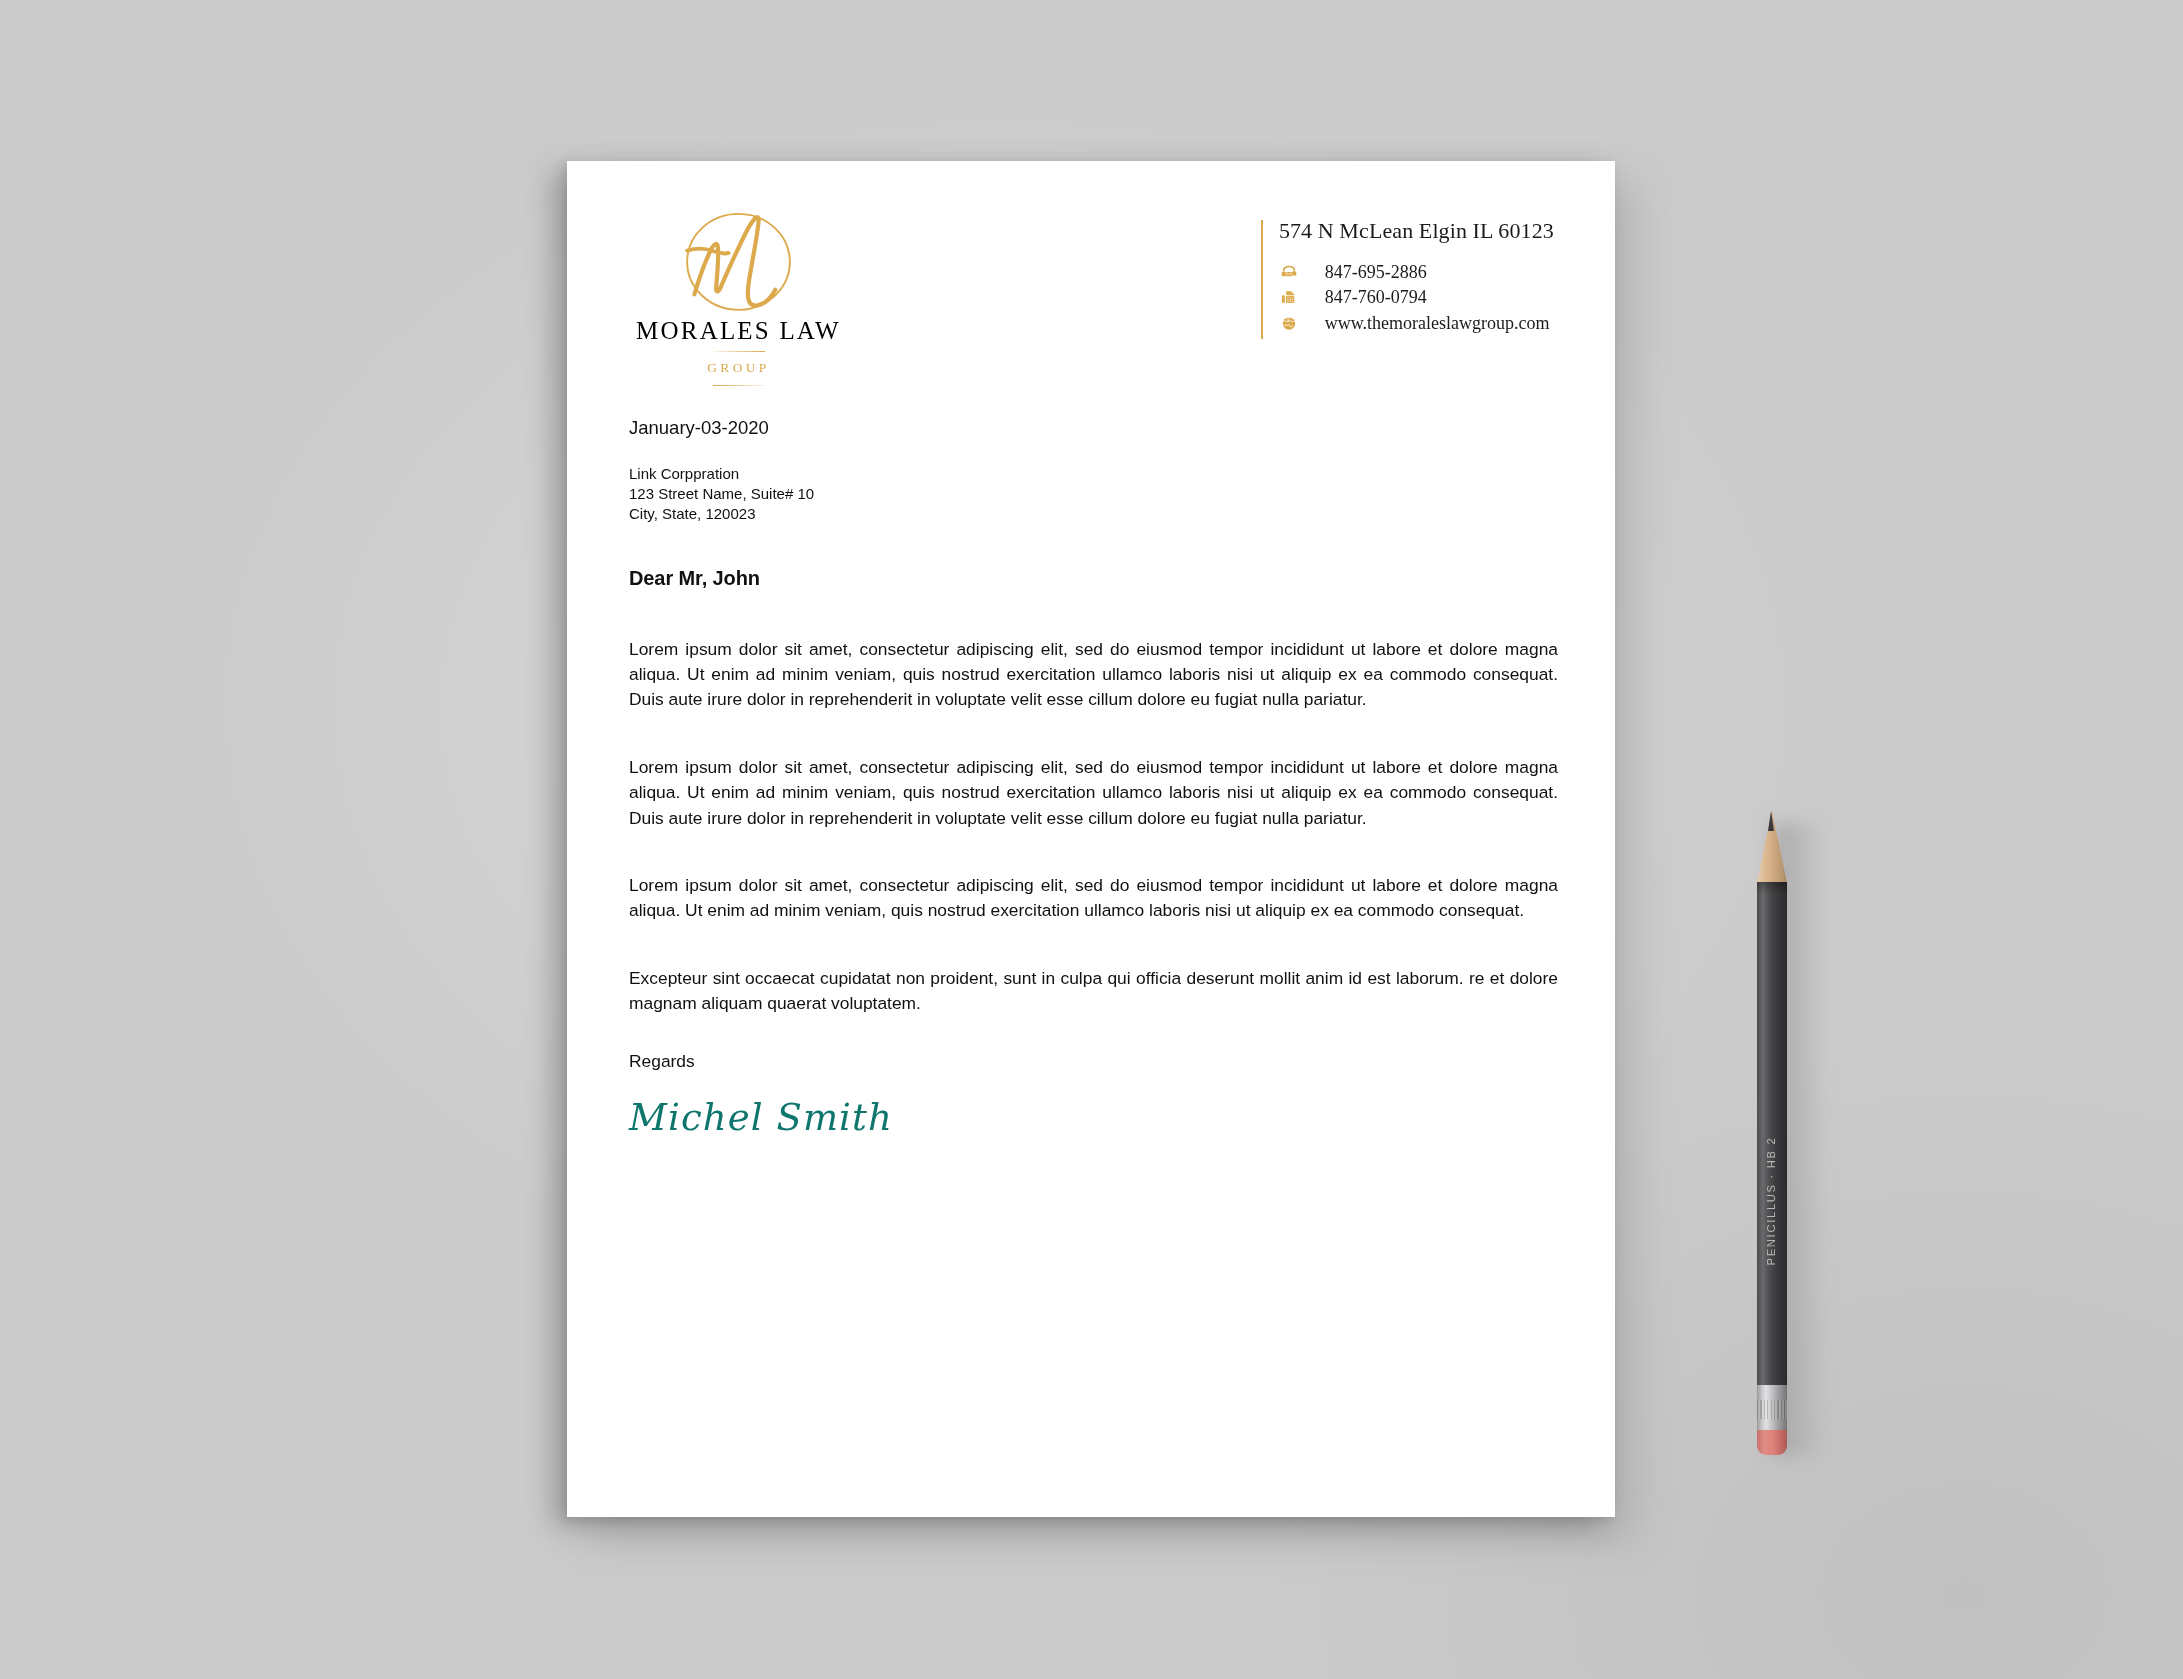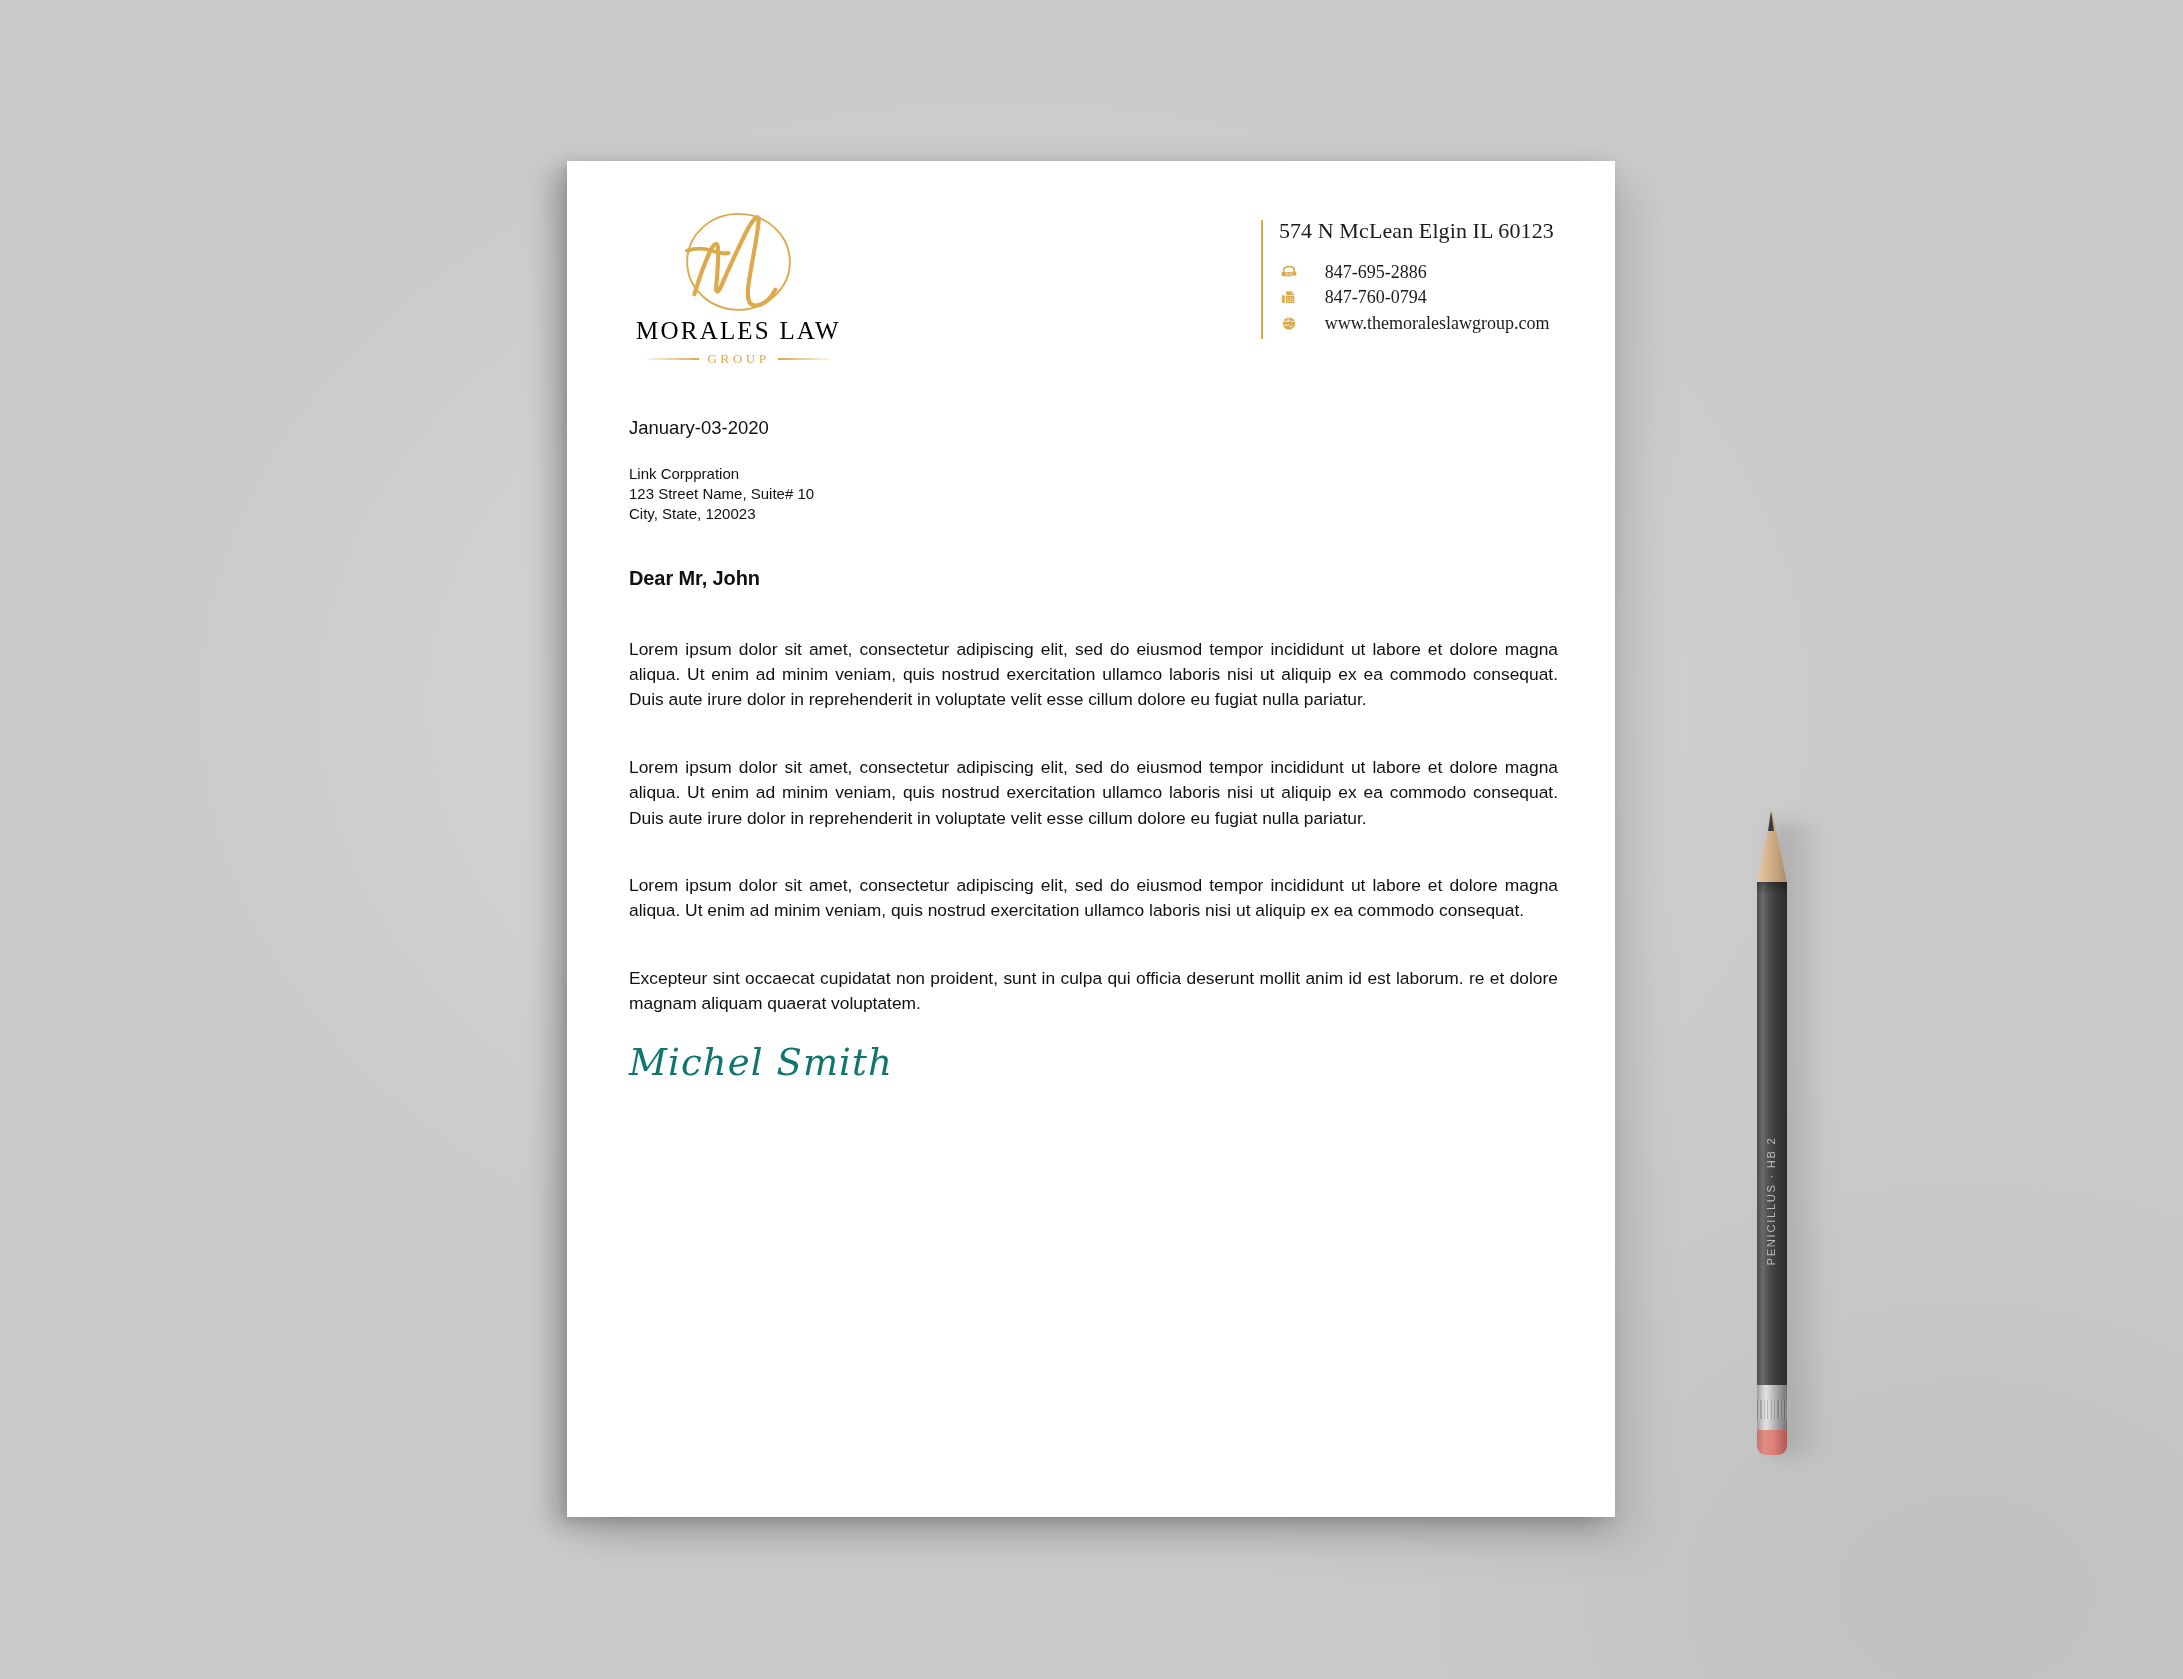--- a/index.html
+++ b/index.html
@@ -70,20 +70,21 @@
     color: #000000;
     line-height: 1;
     white-space: nowrap;
   }
   .logo-sub-row {
     margin-top: 7.8px;
     display: flex;
     align-items: center;
     justify-content: center;
     gap: 8.4px;
+    flex-direction: column;
   }
   .logo-rule {
     height: 1.1px;
     width: 52px;
     background: linear-gradient(90deg, rgba(220,169,77,0.12), #dca94d);
   }
   .logo-rule.right {
     background: linear-gradient(90deg, #dca94d, rgba(220,169,77,0.12));
   }
   .logo-sub {
@@ -409,17 +410,18 @@
       <div>City, State, 120023</div>
     </div>
 
     <div class="salutation">Dear Mr, John</div>
 
     <p class="para">Lorem ipsum dolor sit amet, consectetur adipiscing elit, sed do eiusmod tempor incididunt ut labore et dolore magna aliqua. Ut enim ad minim veniam, quis nostrud exercitation ullamco laboris nisi ut aliquip ex ea commodo consequat. Duis aute irure dolor in reprehenderit in voluptate velit esse cillum dolore eu fugiat nulla pariatur.</p>
     <p class="para">Lorem ipsum dolor sit amet, consectetur adipiscing elit, sed do eiusmod tempor incididunt ut labore et dolore magna aliqua. Ut enim ad minim veniam, quis nostrud exercitation ullamco laboris nisi ut aliquip ex ea commodo consequat. Duis aute irure dolor in reprehenderit in voluptate velit esse cillum dolore eu fugiat nulla pariatur.</p>
     <p class="para">Lorem ipsum dolor sit amet, consectetur adipiscing elit, sed do eiusmod tempor incididunt ut labore et dolore magna aliqua. Ut enim ad minim veniam, quis nostrud exercitation ullamco laboris nisi ut aliquip ex ea commodo consequat.</p>
     <p class="para">Excepteur sint occaecat cupidatat non proident, sunt in culpa qui officia deserunt mollit anim id est laborum. re et dolore magnam aliquam quaerat voluptatem.</p>
 
+    <div class="regards">Regards</div>
     <div class="signature">Michel Smith</div>
   </div>
 
 </div>
 
 
 </body></html>

